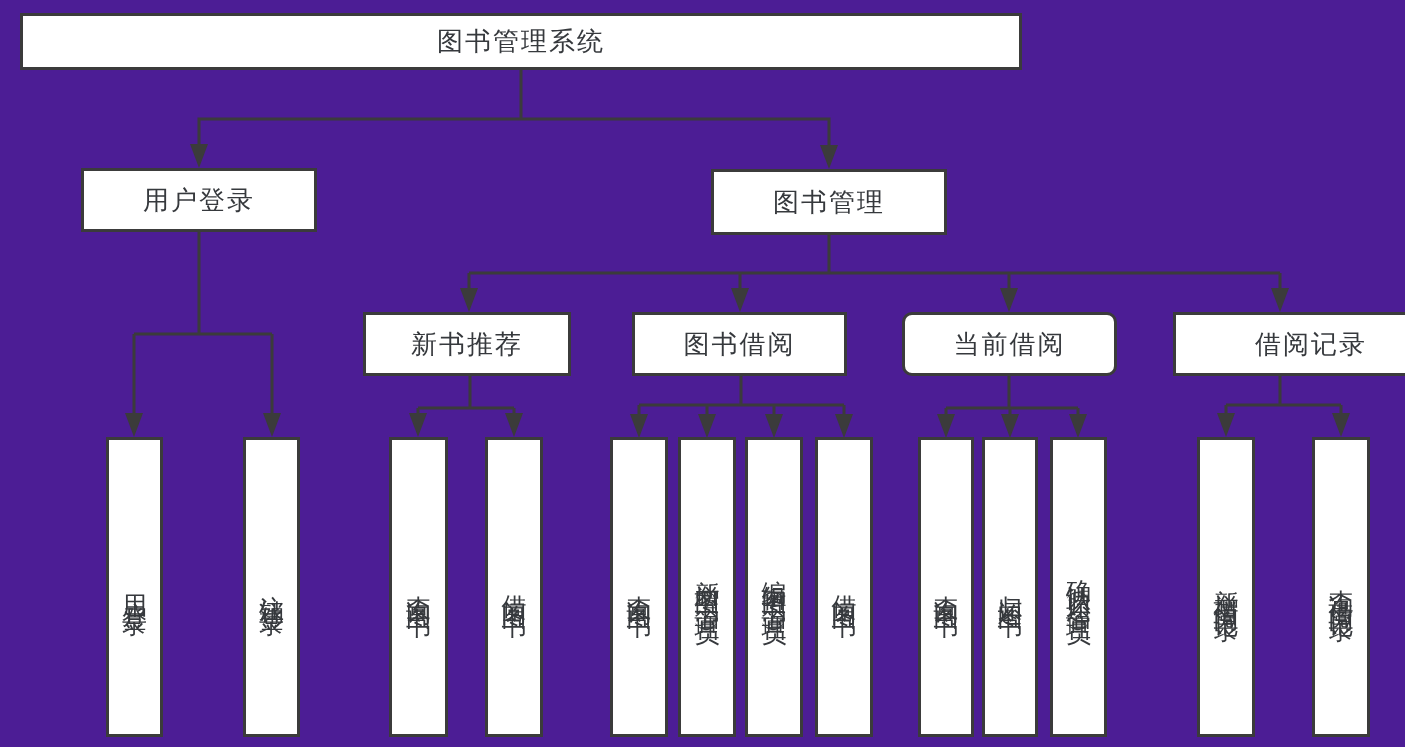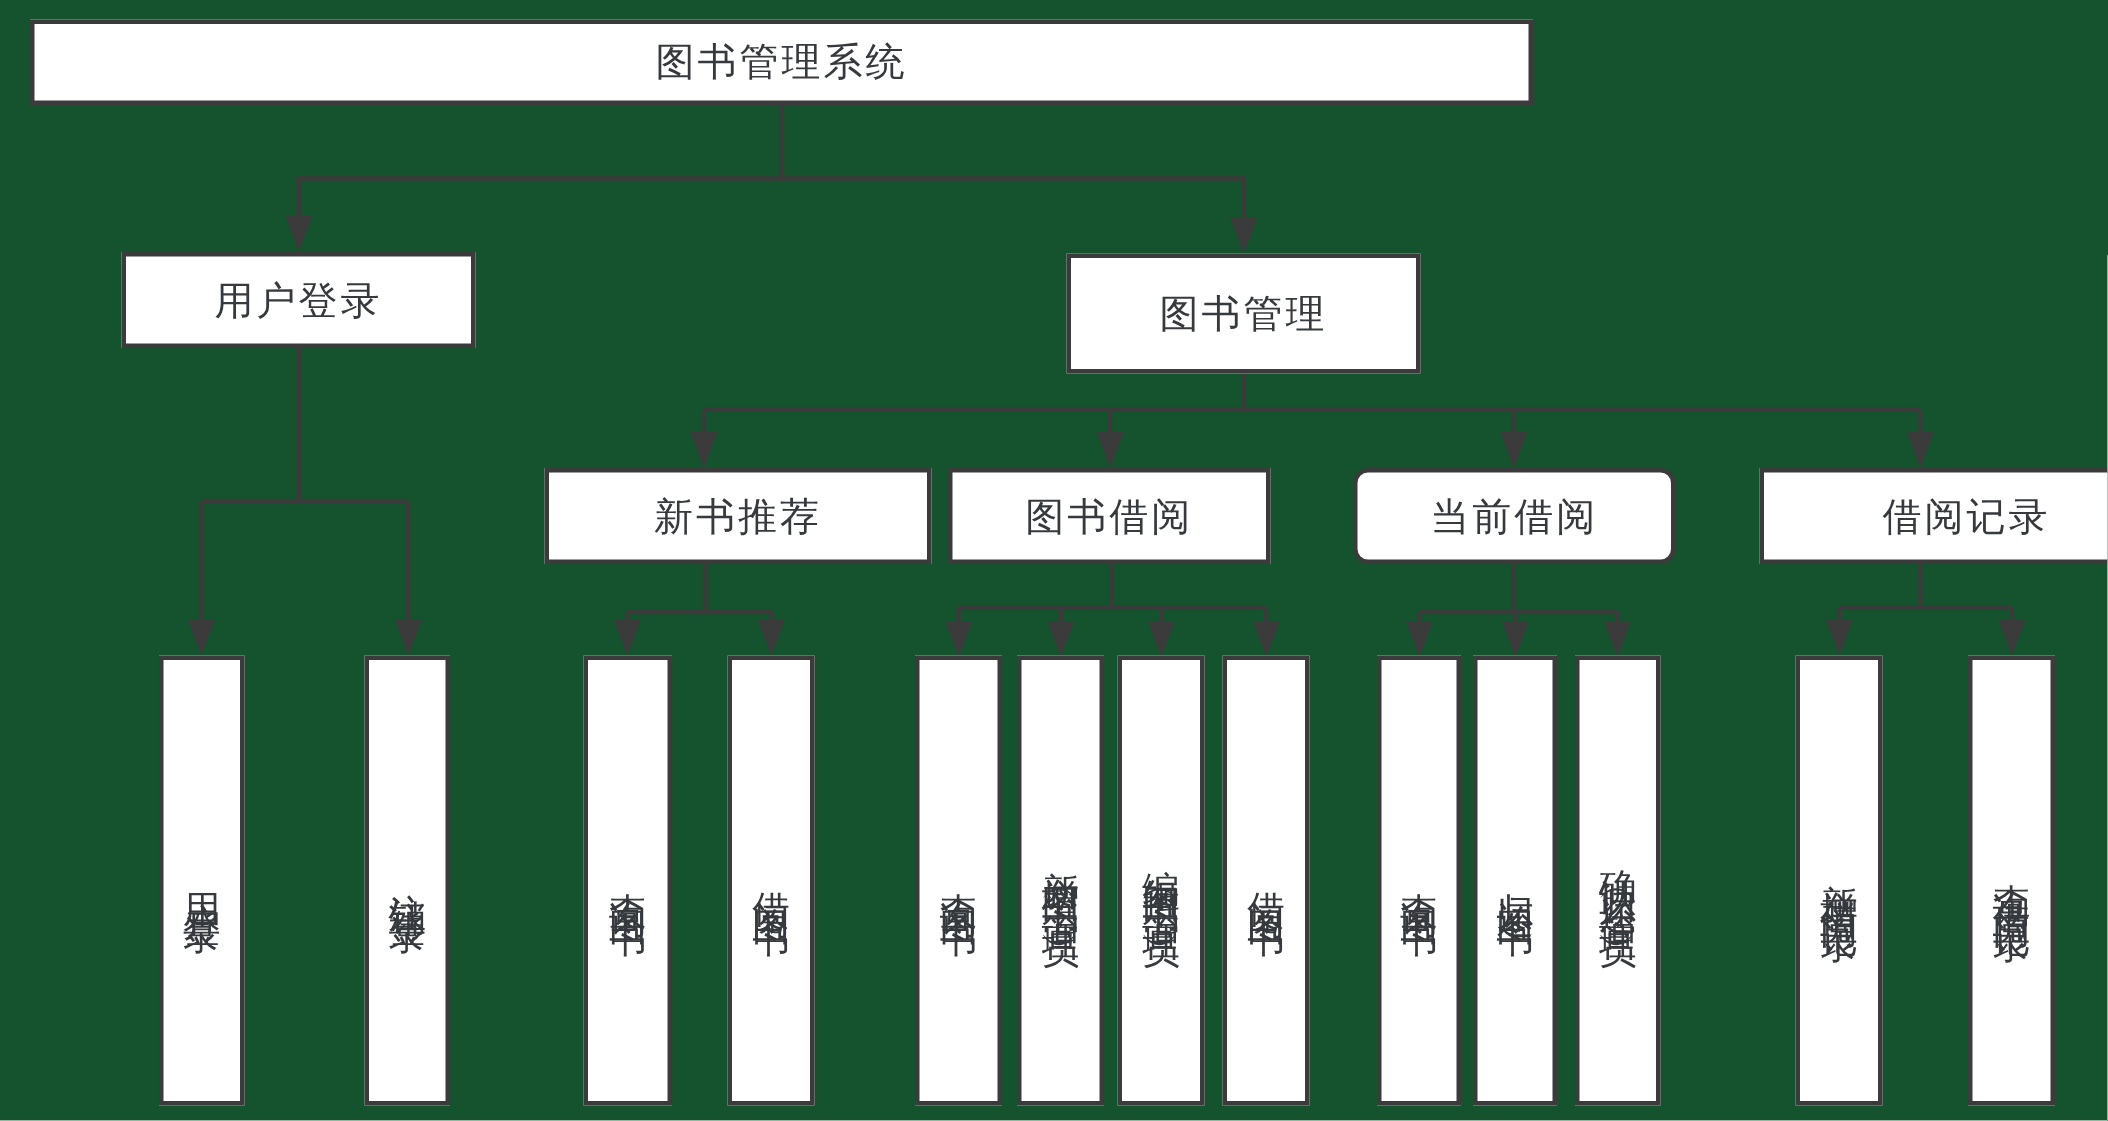--- a/index.html
+++ b/index.html
@@ -1,17 +1,17 @@
 <!DOCTYPE html>
 <html><head>
 <meta charset="utf-8">
 <style>
   html,body{margin:0;padding:0;background:#ffffff;}
   .stage{
-    position:relative;width:1405px;height:747px;background:#14532d;
+    position:relative;width:1405px;height:747px;background:#4c1d95;
     font-family:"DejaVu Sans","Liberation Sans",sans-serif;
     overflow:hidden;color:#36393d;
   }
   .lines{position:absolute;left:0;top:0;pointer-events:none;}
   .box{
     position:absolute;box-sizing:border-box;
     border:3px solid #3b3b3b;background:#ffffff;
     display:flex;align-items:center;justify-content:center;
     font-size:26px;letter-spacing:2px;color:#36393d;
   }
@@ -74,23 +74,23 @@
       <polygon points="1069,414 1087,414 1078,438"></polygon>
 
       <polygon points="1217,413 1235,413 1226,437"></polygon>
       <polygon points="1332,413 1350,413 1341,437"></polygon>
     </g>
   </svg>
 
   <div class="box" style="left:20px;top:13px;width:1002px;height:57px;">图书管理系统</div>
 
   <div class="box" style="left:81px;top:168px;width:236px;height:64px;">用户登录</div>
-  <div class="box" style="left:711px;top:169px;width:236px;height:80px;">图书管理</div>
+  <div class="box" style="left:711px;top:169px;width:236px;height:66px;">图书管理</div>
 
-  <div class="box" style="left:363px;top:312px;width:258px;height:64px;">新书推荐</div>
+  <div class="box" style="left:363px;top:312px;width:208px;height:64px;">新书推荐</div>
   <div class="box" style="left:632px;top:312px;width:215px;height:64px;">图书借阅</div>
   <div class="box" style="left:902px;top:312px;width:215px;height:64px;border-radius:10px;">当前借阅</div>
   <div class="box" style="left:1173px;top:312px;width:252px;height:64px;padding-left:24px;">借阅记录</div>
 
   <div class="box leaf" style="left:106px;top:437px;width:57px;height:300px;">
     <span class="vtext">用户登录</span>
   </div>
   <div class="box leaf" style="left:243px;top:437px;width:57px;height:300px;">
     <span class="vtext">注销登录</span>
   </div>

